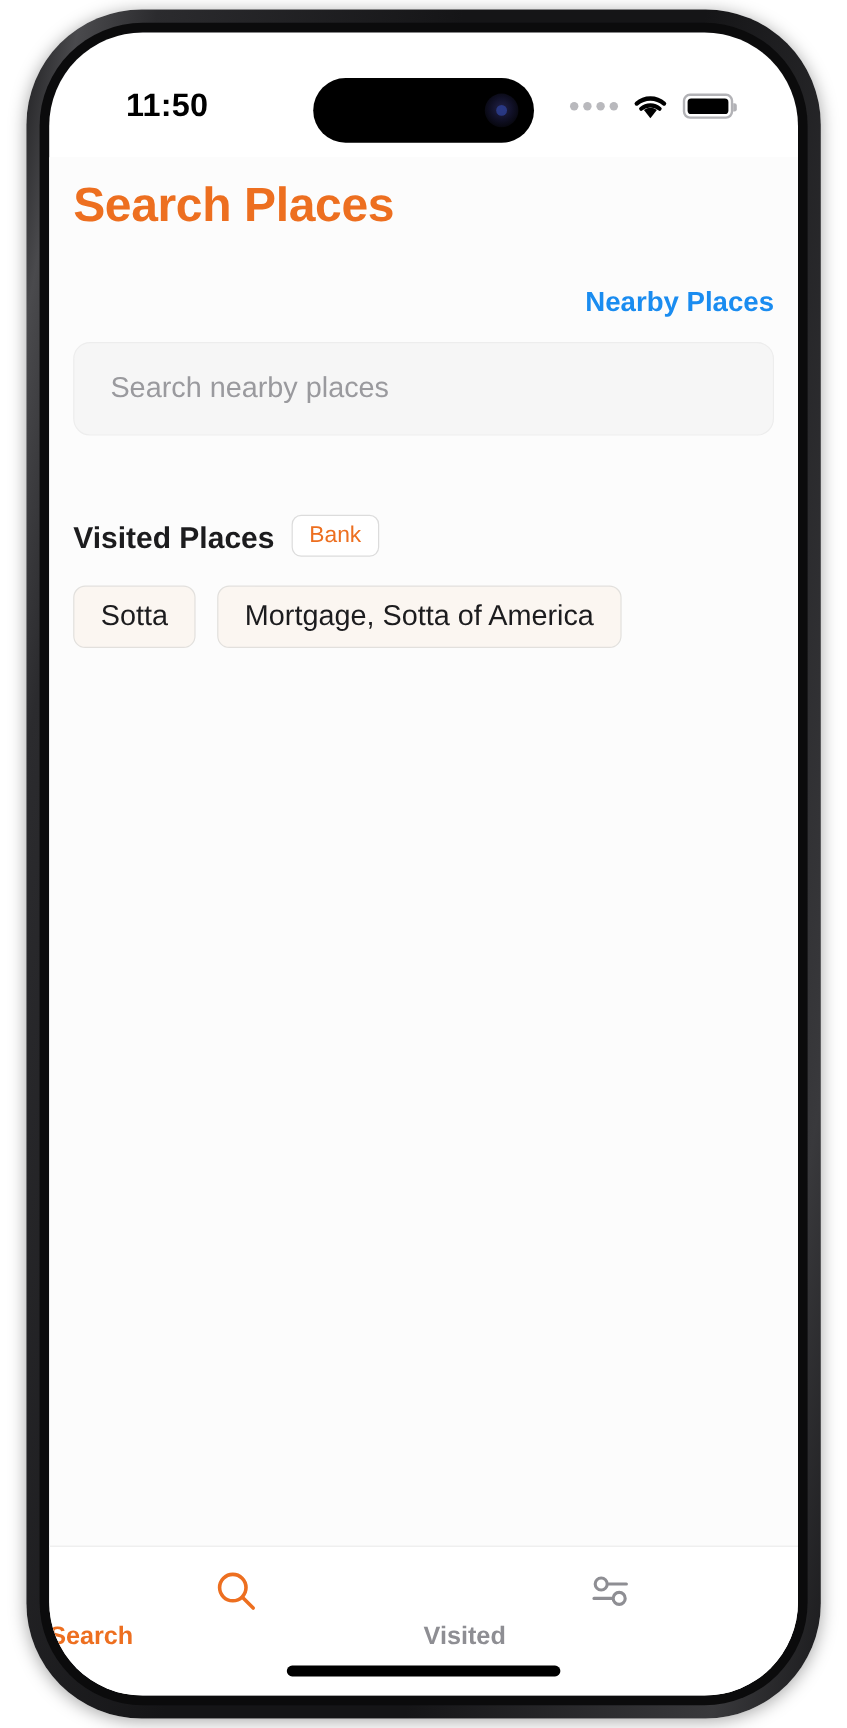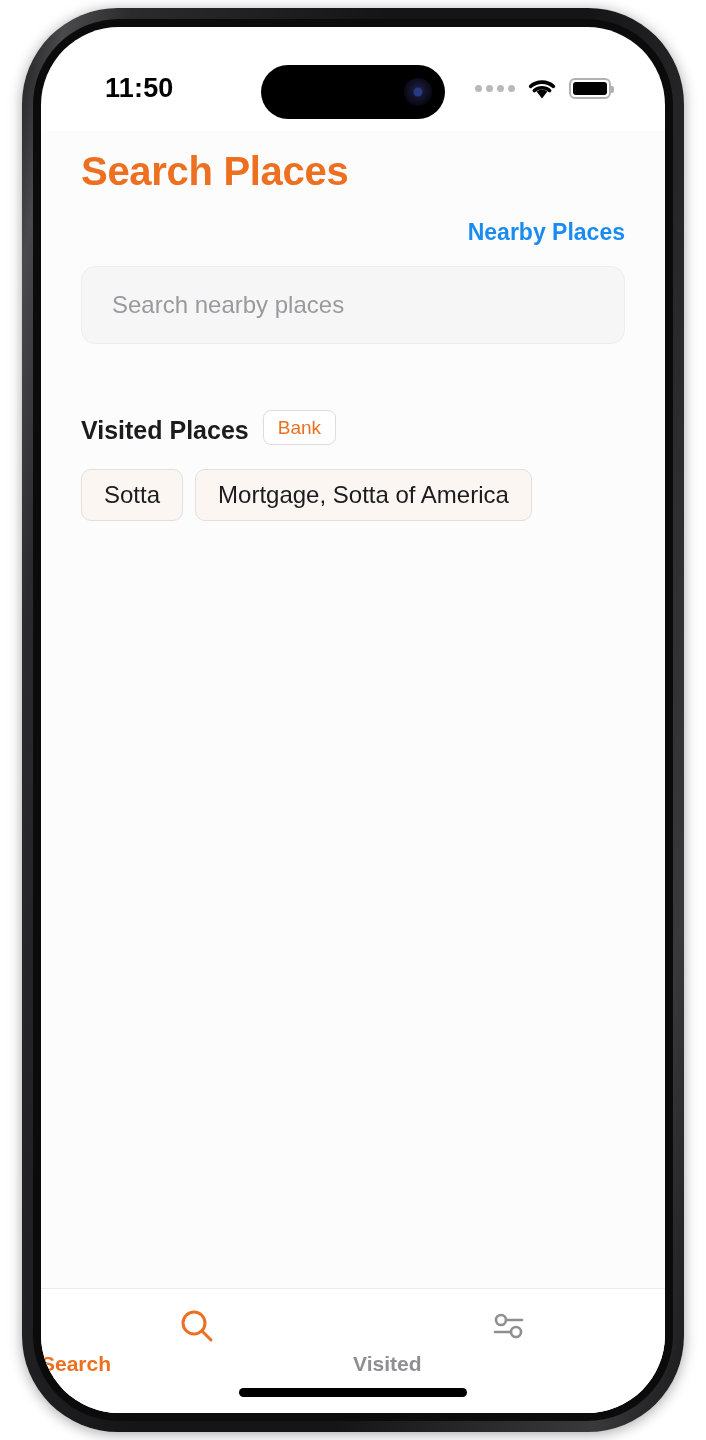--- a/index.html
+++ b/index.html
@@ -153,37 +153,37 @@
   }
 
   
   .content {
     position: absolute;
     left: 0;
     top: 104px;
     right: 0;
     bottom: 124px;
     background: #fcfcfc;
-    padding: 0 40px;
+    padding: 0 20px;
     box-sizing: border-box;
   }
 
   .page-title {
     margin: 0;
     padding-top: 18px;
     font-size: 40px;
     font-weight: bold;
     color: #ed6f20;
     letter-spacing: -0.3px;
   }
 
   .nearby-row {
     display: flex;
     justify-content: flex-end;
-    margin-top: 25px;
+    margin-top: 44px;
   }
   .nearby-link {
     font-size: 23px;
     font-weight: bold;
     color: #1a8cf0;
     cursor: pointer;
   }
 
   .search-field {
     margin-top: 20px;
@@ -220,21 +220,21 @@
     border-radius: 8px;
     padding: 7px 14px;
     font-family: "Liberation Sans", sans-serif;
     cursor: pointer;
     line-height: 1;
   }
 
   .chips {
     display: flex;
     flex-wrap: wrap;
-    gap: 12px;
+    gap: 18px;
     margin-top: 24px;
   }
   .chip {
     background: #fbf6f1;
     border: 1px solid #e2e0dd;
     border-radius: 10px;
     padding: 11px 22px;
     font-size: 24px;
     color: #1c1c1e;
     cursor: pointer;

